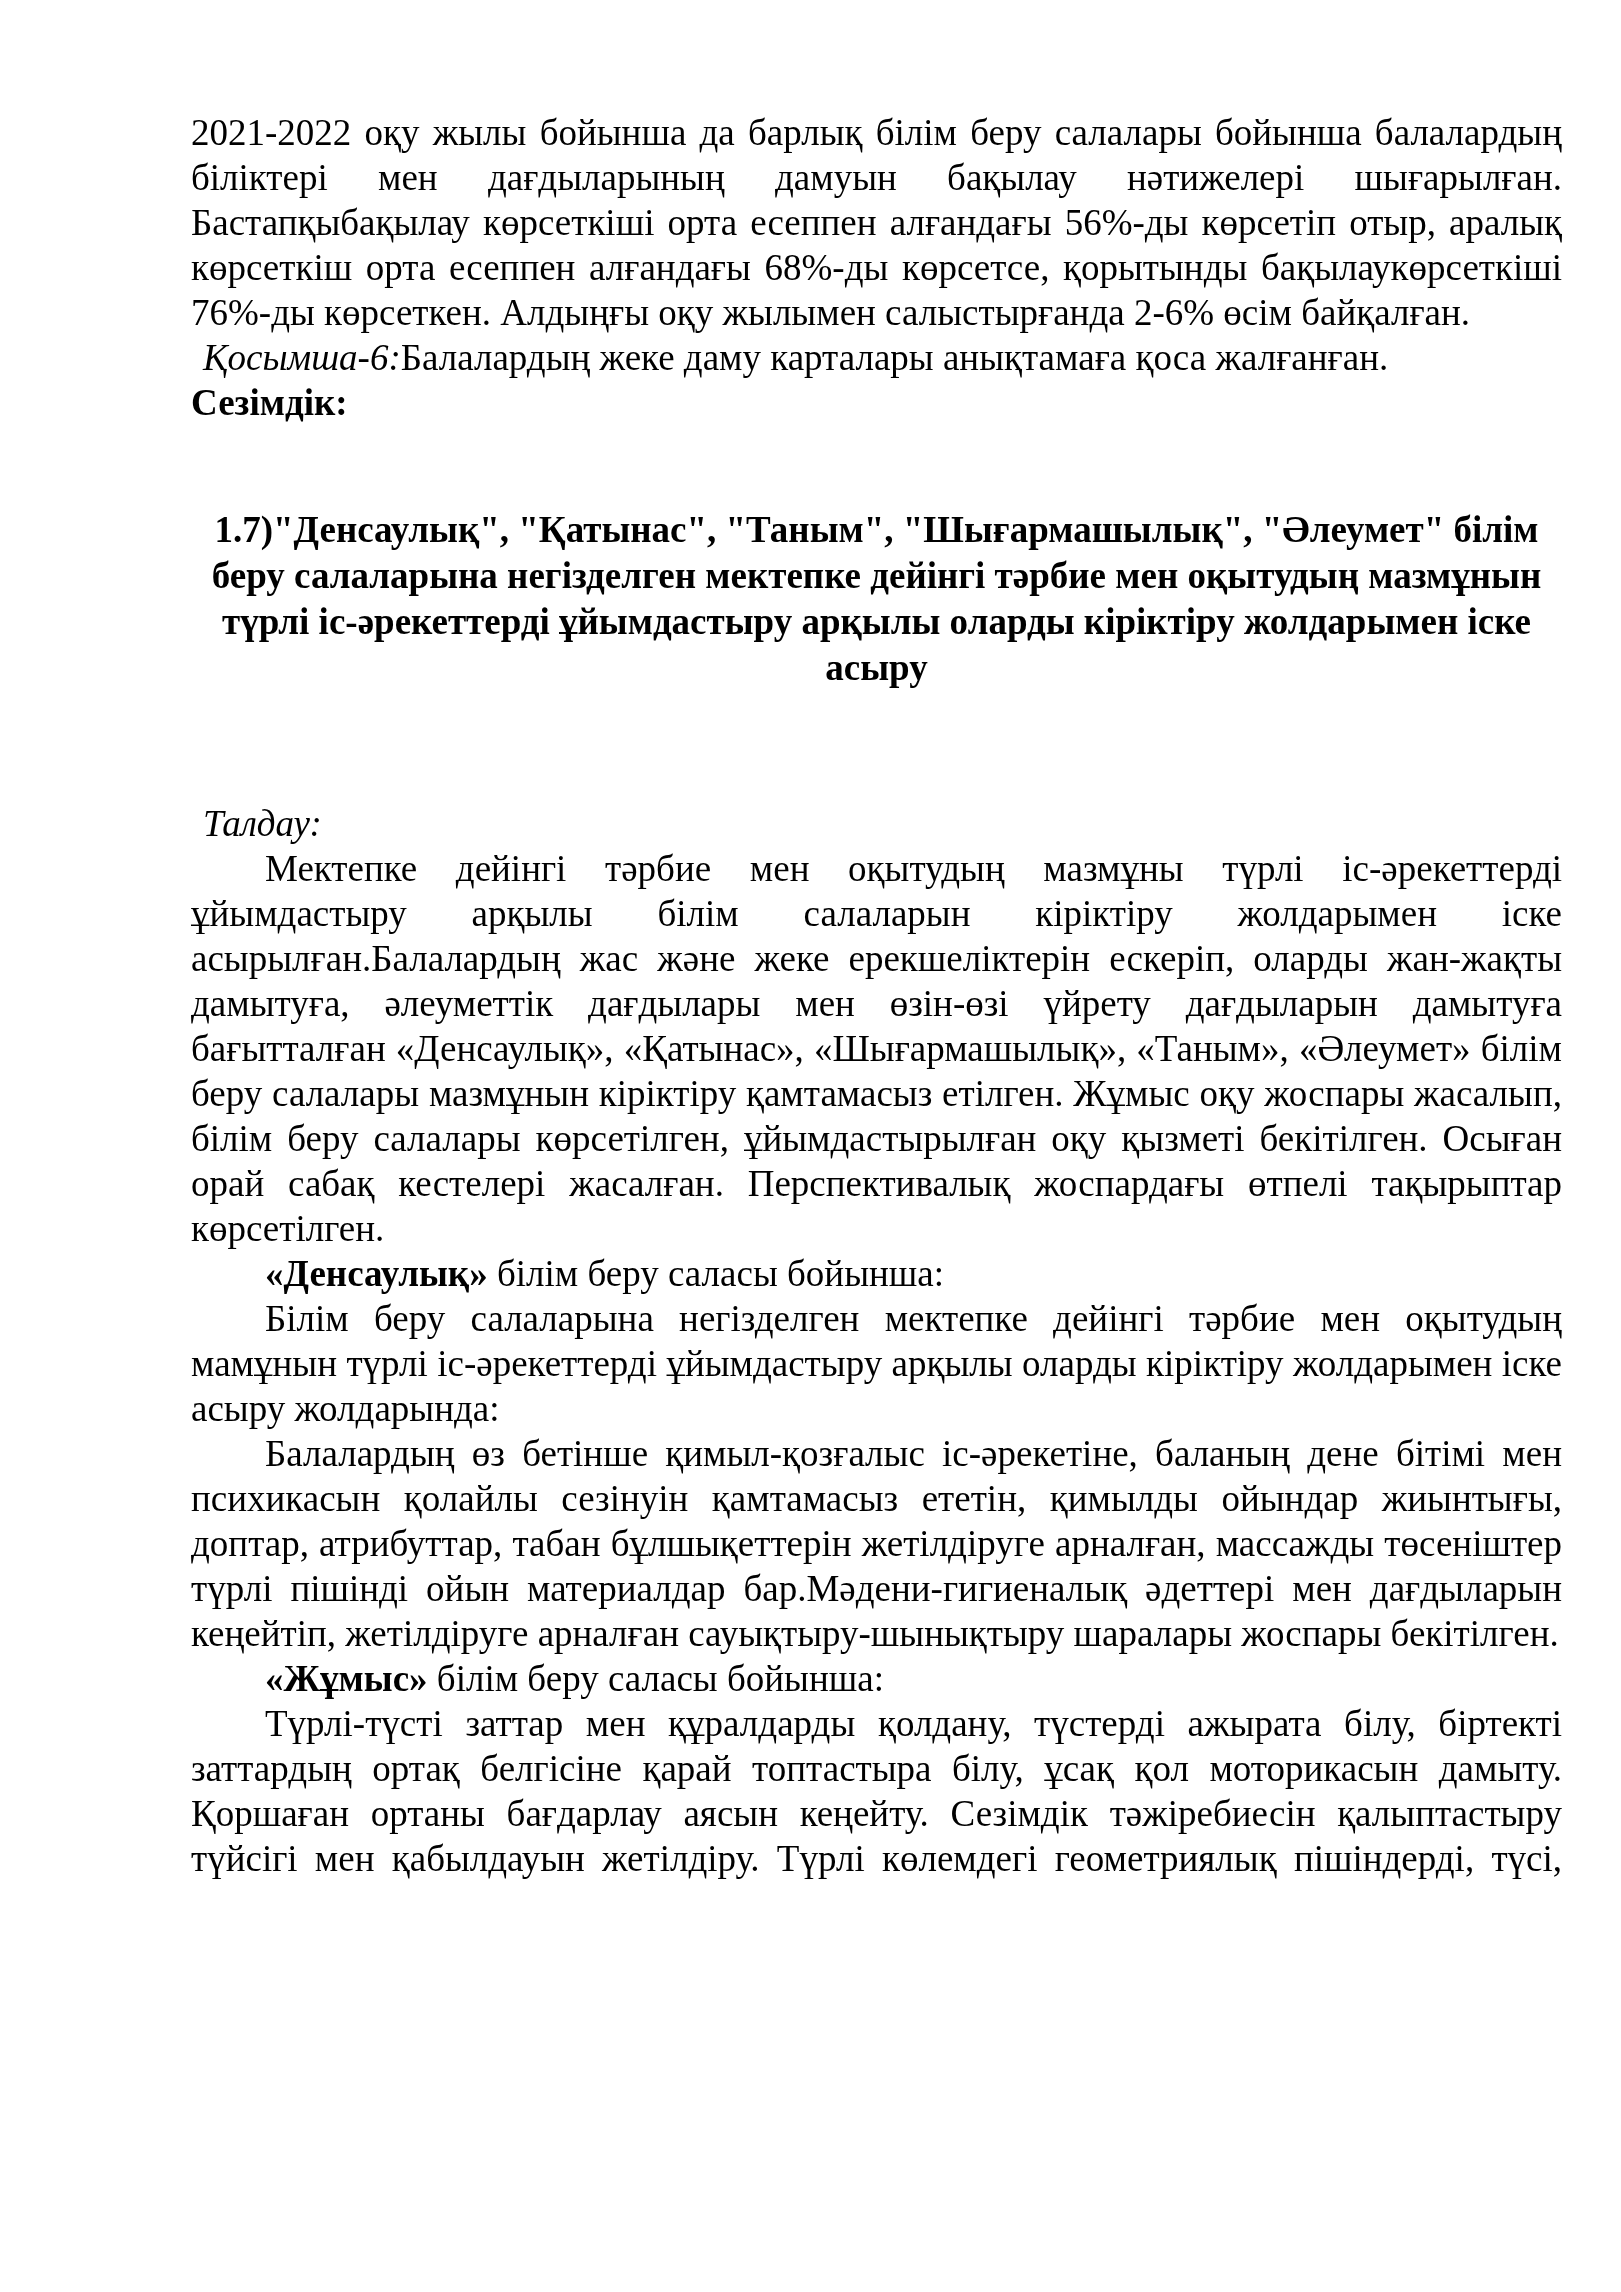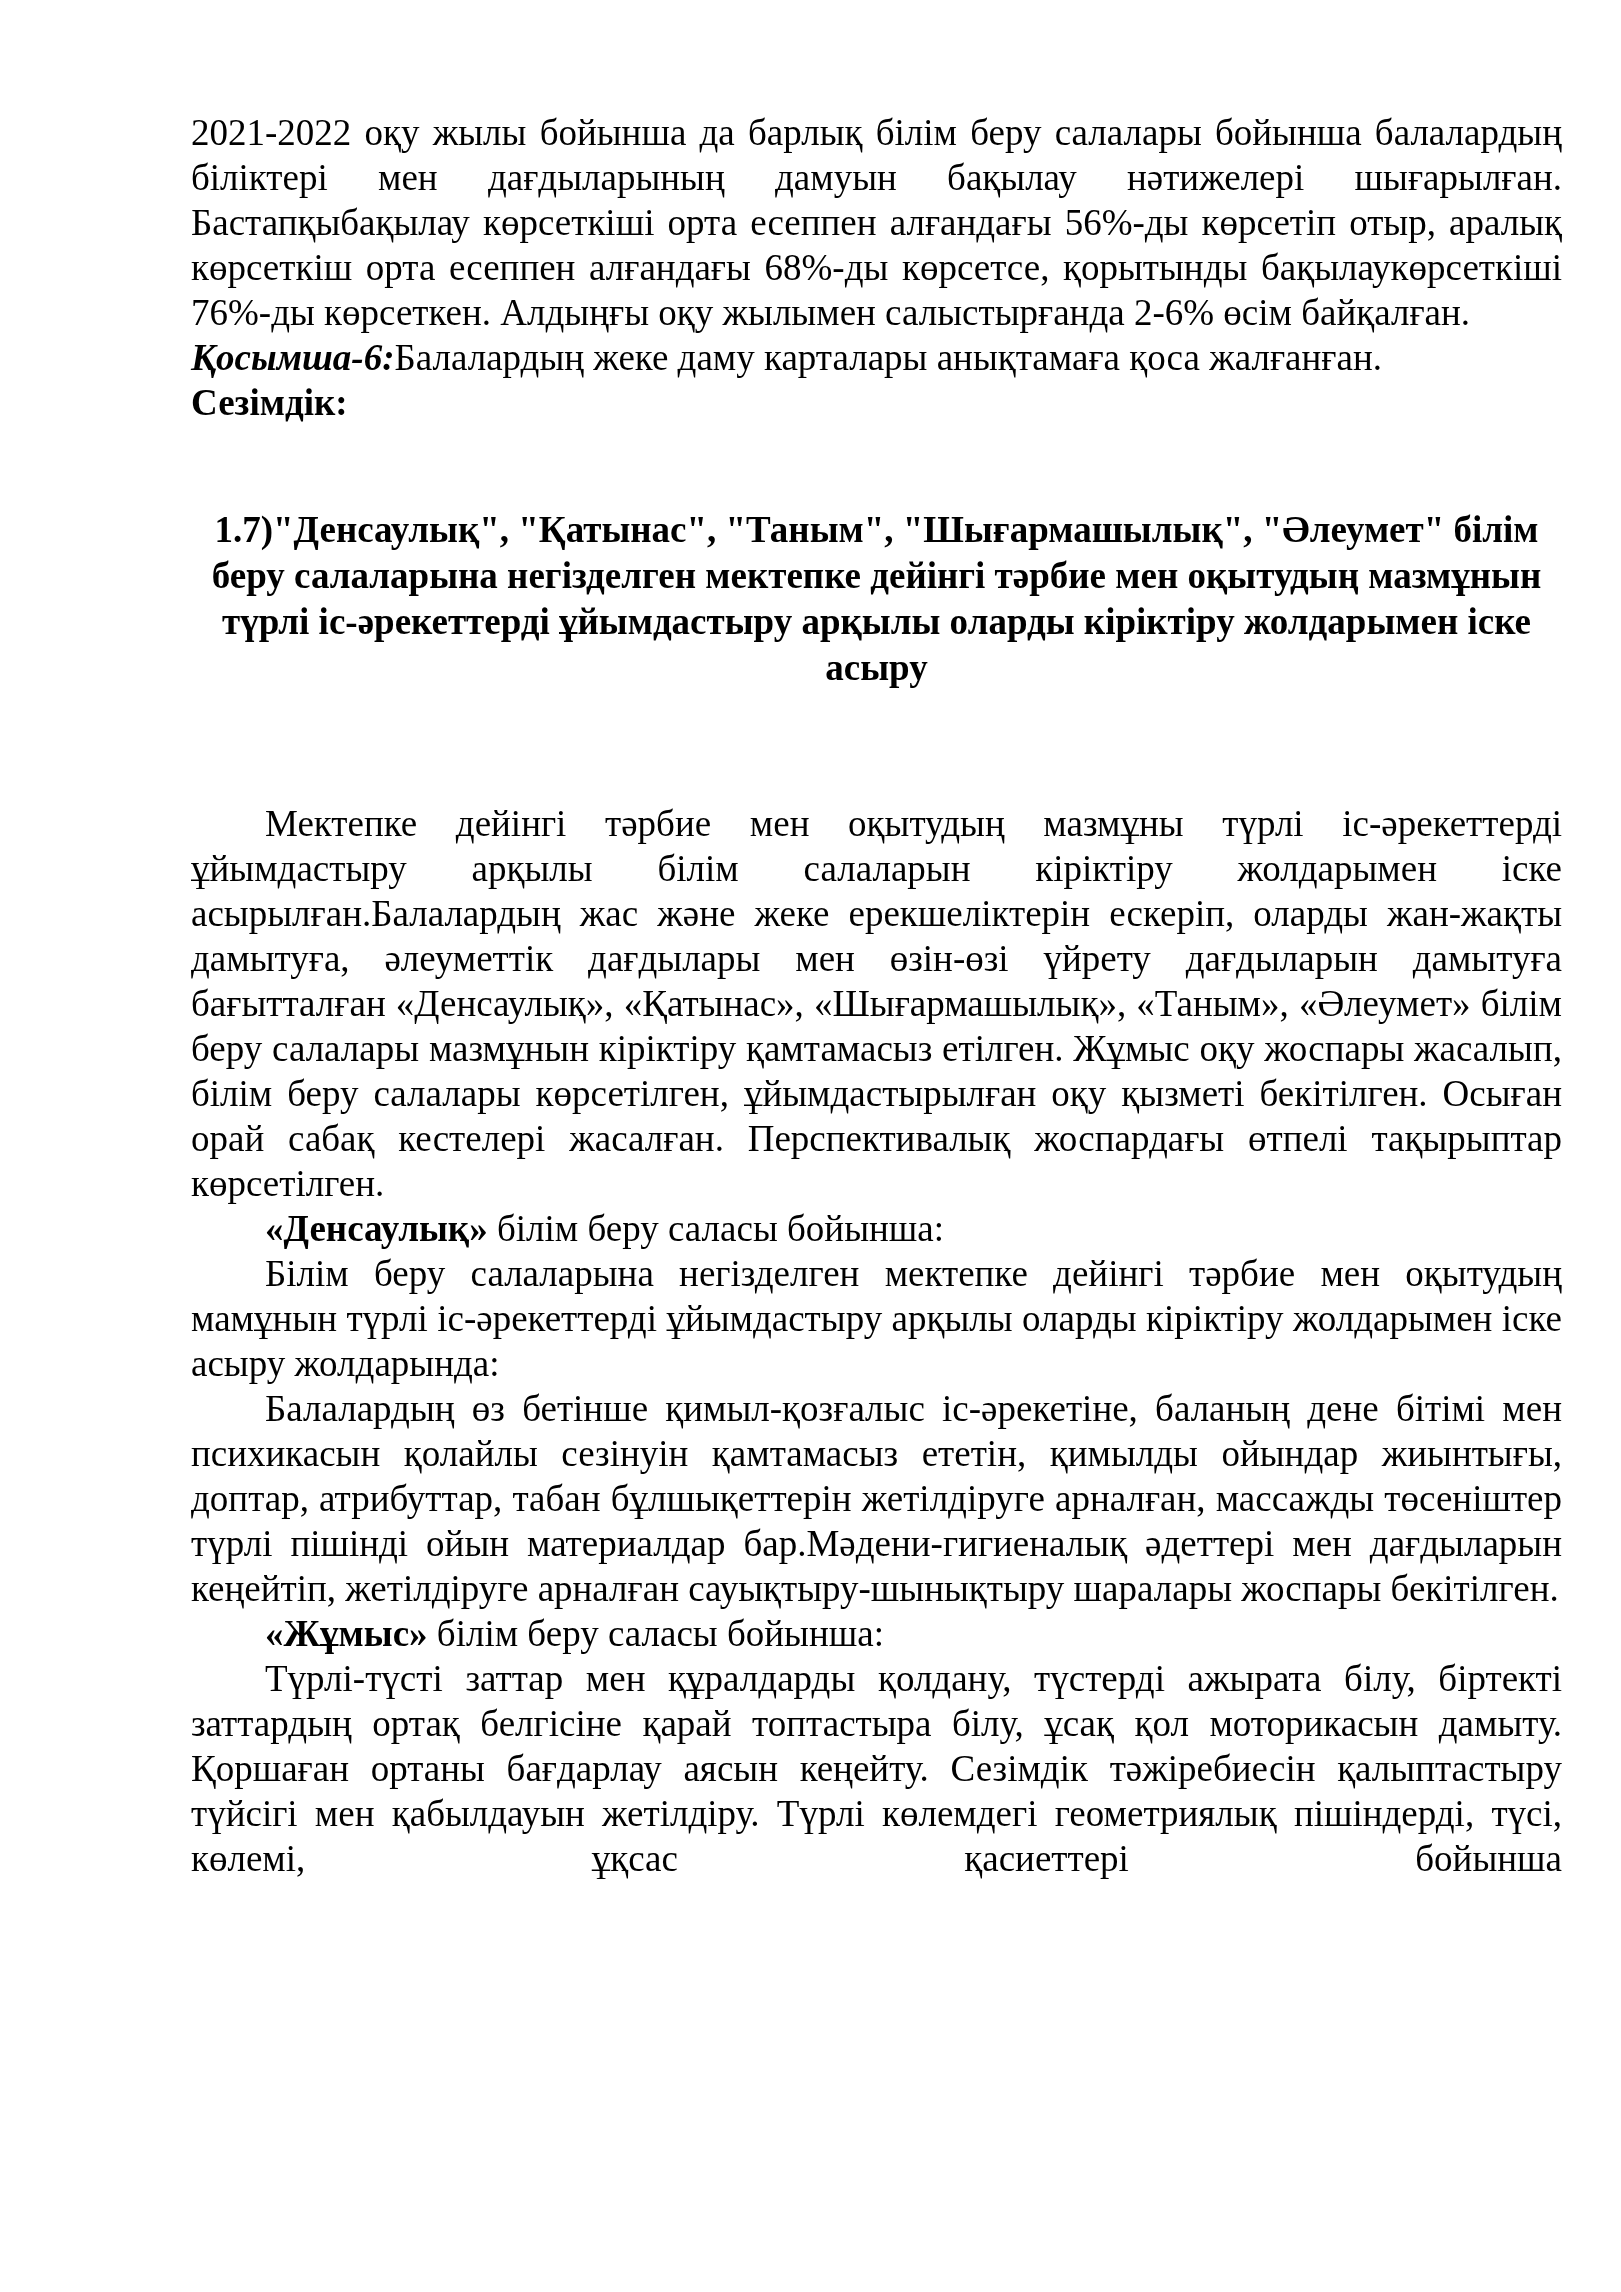--- a/index.html
+++ b/index.html
@@ -21,21 +21,21 @@
     height: 1881px;
     padding: 110px 59px 0 191px;
     overflow: hidden;
   }
   p {
     margin: 0;
     font-size: 37px;
     line-height: 45px;
     text-align: justify;
   }
-  .bi { font-weight: bold; font-style: italic; }
+  .bi { font-weight: normal; font-style: italic; margin-left: 12px; }
   .b  { font-weight: bold; }
   .indent { text-indent: 74px; }
   .section-heading {
     margin: 82px 0 110px 0;
     font-size: 37px;
     line-height: 46px;
     font-weight: bold;
     text-align: center;
     text-indent: 0;
   }
@@ -50,20 +50,21 @@
   <p>2021-2022 оқу жылы бойынша да барлық білім беру салалары бойынша балалардың біліктері мен дағдыларының дамуын бақылау нәтижелері шығарылған. Бастапқыбақылау көрсеткіші орта есеппен алғандағы 56%-ды көрсетіп отыр, аралық көрсеткіш орта есеппен алғандағы 68%-ды көрсетсе, қорытынды бақылаукөрсеткіші 76%-ды көрсеткен. Алдыңғы оқу жылымен салыстырғанда 2-6% өсім байқалған.</p>
 
   <p><span class="bi">Қосымша-6:</span><span>Балалардың жеке даму карталары анықтамаға қоса жалғанған.</span></p>
 
   <p class="b">Сезімдік:</p>
 
 
 
   <p class="section-heading">1.7)"Денсаулық", "Қатынас", "Таным", "Шығармашылық", "Әлеумет" білім беру салаларына негізделген мектепке дейінгі тәрбие мен оқытудың мазмұнын түрлі іс-әрекеттерді ұйымдастыру арқылы оларды кіріктіру жолдарымен іске асыру</p>
 
+  <p class="bi">Талдау:</p>
 
   <p class="indent">Мектепке дейінгі тәрбие мен оқытудың мазмұны түрлі іс-әрекеттерді ұйымдастыру арқылы білім салаларын кіріктіру жолдарымен іске асырылған.Балалардың жас және жеке ерекшеліктерін ескеріп, оларды жан-жақты дамытуға, әлеуметтік дағдылары мен өзін-өзі үйрету дағдыларын дамытуға бағытталған «Денсаулық», «Қатынас», «Шығармашылық», «Таным», «Әлеумет» білім беру салалары мазмұнын кіріктіру қамтамасыз етілген. Жұмыс оқу жоспары жасалып, білім беру салалары көрсетілген, ұйымдастырылған оқу қызметі бекітілген. Осыған орай сабақ кестелері жасалған. Перспективалық жоспардағы өтпелі тақырыптар көрсетілген.</p>
 
   <p class="indent"><span class="b">«Денсаулық»</span><span> білім беру саласы бойынша:</span></p>
 
   <p class="indent">Білім беру салаларына негізделген мектепке дейінгі тәрбие мен оқытудың мамұнын түрлі іс-әрекеттерді ұйымдастыру арқылы оларды кіріктіру жолдарымен іске асыру жолдарында:</p>
 
   <p class="indent">Балалардың өз бетінше қимыл-қозғалыс іс-әрекетіне, баланың дене бітімі мен психикасын қолайлы сезінуін қамтамасыз ететін, қимылды ойындар жиынтығы, доптар, атрибуттар, табан бұлшықеттерін жетілдіруге арналған, массажды төсеніштер түрлі пішінді ойын материалдар бар.Мәдени-гигиеналық әдеттері мен дағдыларын кеңейтіп, жетілдіруге арналған сауықтыру-шынықтыру шаралары жоспары бекітілген.</p>
 
   <p class="indent"><span class="b">«Жұмыс»</span><span> білім беру саласы бойынша:</span></p>

